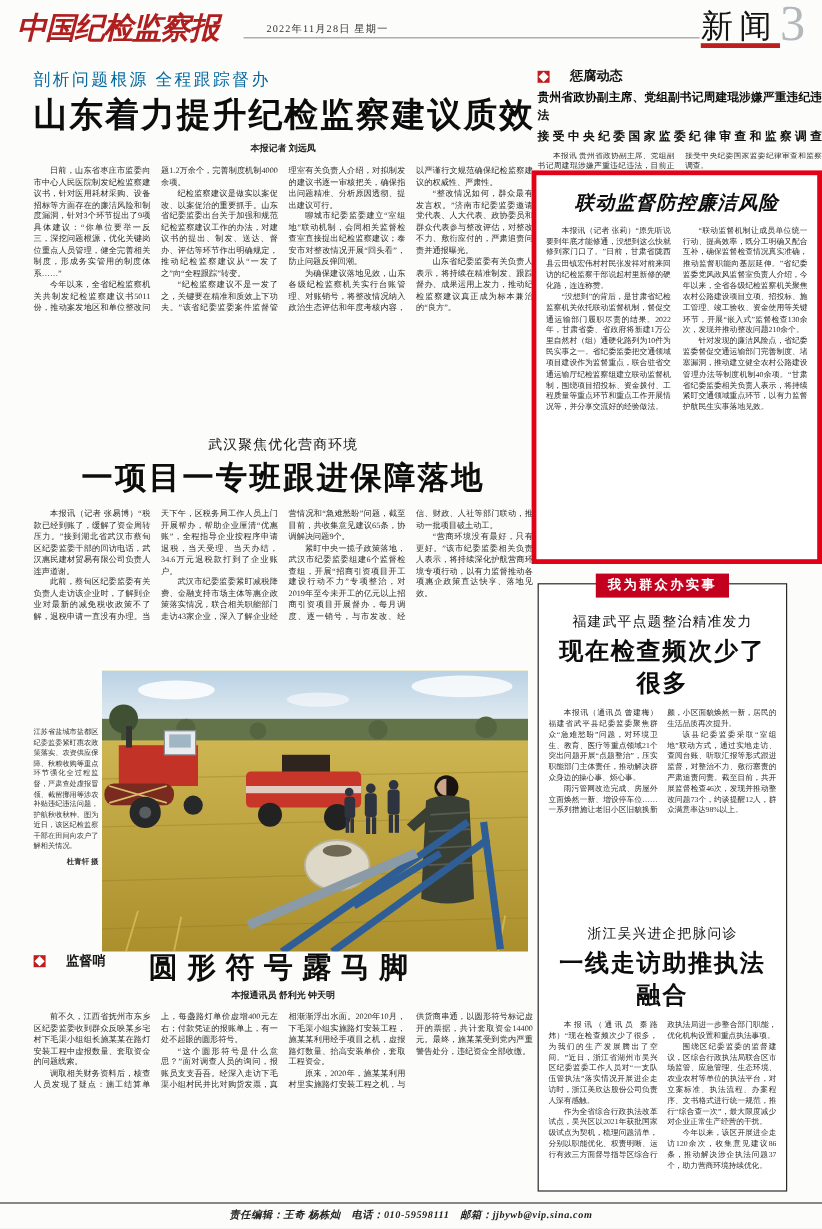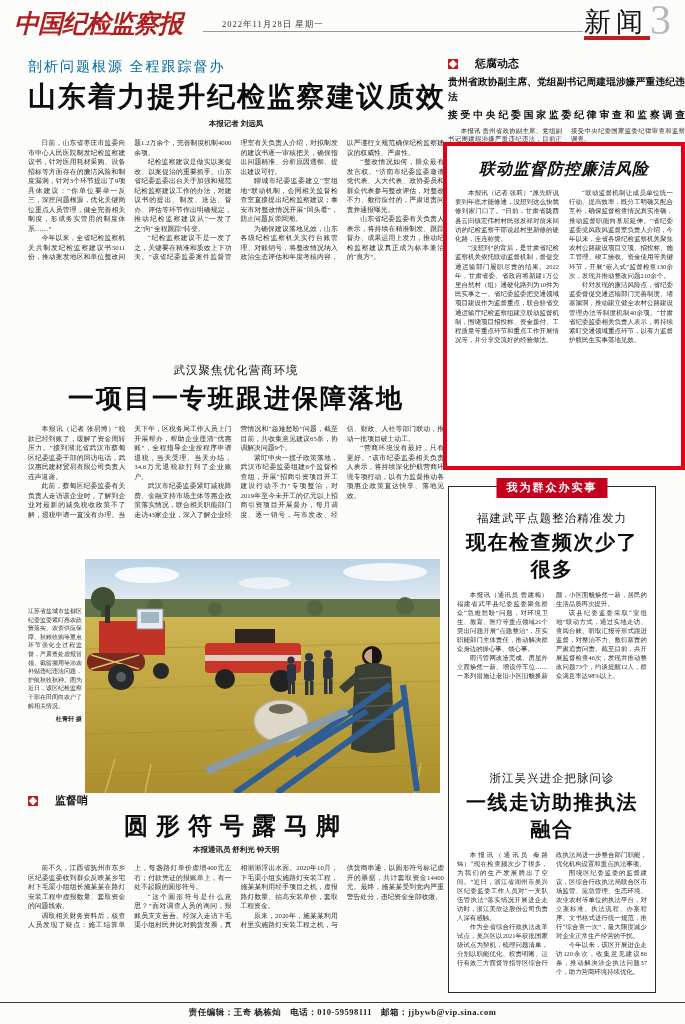--- a/index.html
+++ b/index.html
@@ -40,38 +40,38 @@
   #redbox .cols{height:255px;margin-top:8px;font-size:6.5px;line-height:9.2px;column-gap:10px;}
   #art-wuhan{left:28px;top:363px;width:416px;}
   #art-wuhan .headline{font-size:26px;text-align:center;letter-spacing:2px;margin-top:3px;}
   #art-wuhan .cols{height:152px;margin-top:8px;}
   #photo-caption{left:28px;top:607px;width:54px;font-size:6px;line-height:8.6px;text-align:justify;color:#333;}
   #photo-credit{text-align:right;font-weight:bold;margin-top:5px;font-size:6.2px;}
   #photo{left:85px;top:559px;width:355px;height:234px;background:#c9b24a;overflow:hidden;}
   #photo svg{display:block;width:100%;height:100%;}
   #art-jiandu{left:28px;top:790px;width:416px;}
   #jiandu-label{position:absolute;left:0;top:3px;}
-  #art-jiandu .headline{font-size:24px;text-align:center;letter-spacing:8px;margin-top:20px;}
+  #art-jiandu .headline{font-size:24px;text-align:center;letter-spacing:8px;}
   #art-jiandu .cols{height:138px;margin-top:8px;}
   #art-jiandu .byline{margin-top:3px;}
   #qzbox{left:448px;top:486px;width:208px;height:507px;border:1px solid #2a2a2a;box-sizing:border-box;
          background:#fff;padding:0 8px;}
   #qztab{position:absolute;left:50%;top:-9px;transform:translateX(-50%);background:#c3001d;color:#fff;
          font-family:"Liberation Sans","DejaVu Sans",sans-serif;font-weight:bold;font-size:11px;
          padding:2px 10px 3px;letter-spacing:2px;white-space:nowrap;}
   .qz-art .headline{font-size:20px;text-align:center;letter-spacing:1.5px;margin-top:3px;}
   .qz-art .cols{margin-top:7px;font-size:6.4px;line-height:9px;column-gap:8px;}
   #qz-fujian{margin-top:24px;}
   #qz-fujian .cols{height:168px;}
   #qz-zhejiang{margin-top:13px;}
   #qz-zhejiang .cols{height:190px;}
   
   #footer-line{left:0;top:1002px;width:685px;height:1px;background:#3a3a3a;}
   #footer-text{left:0;top:1007px;width:685px;text-align:center;font-size:8.5px;font-weight:bold;color:#222;
-               letter-spacing:0.5px;}
+               letter-spacing:0.5px;font-style:italic;}
 </style>
 </head>
 <body>
 
 <div id="paper">
 
   <div class="abs" id="logo">中国纪检监察报</div>
   <div class="abs" id="hdate">2022年11月28日  星期一</div>
   <div class="abs" id="hrule"></div>
   <div class="abs" id="hsection">新闻</div>

